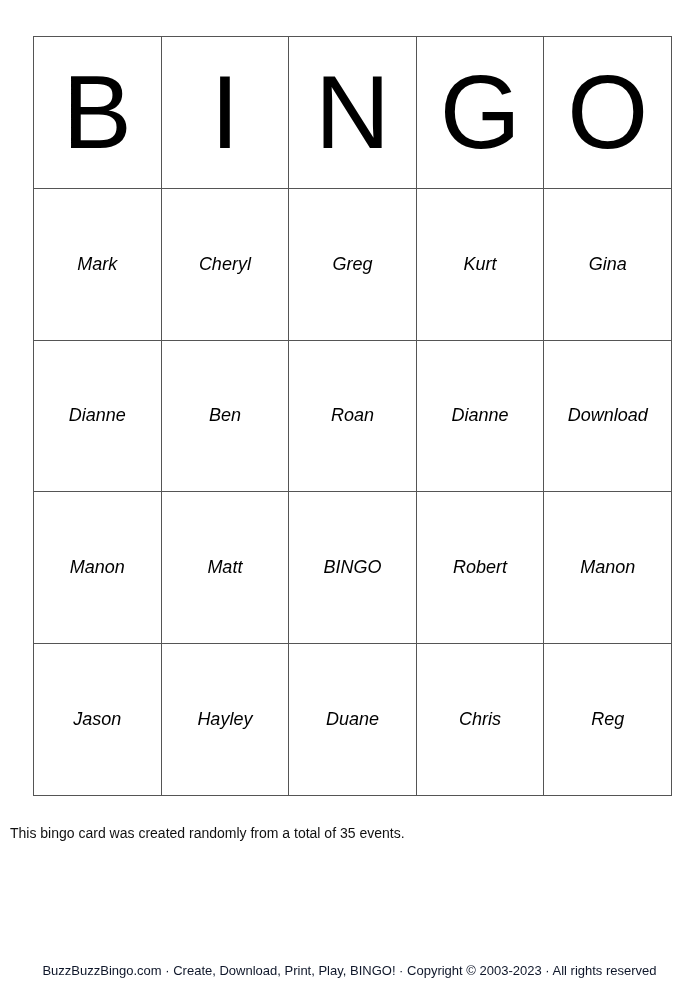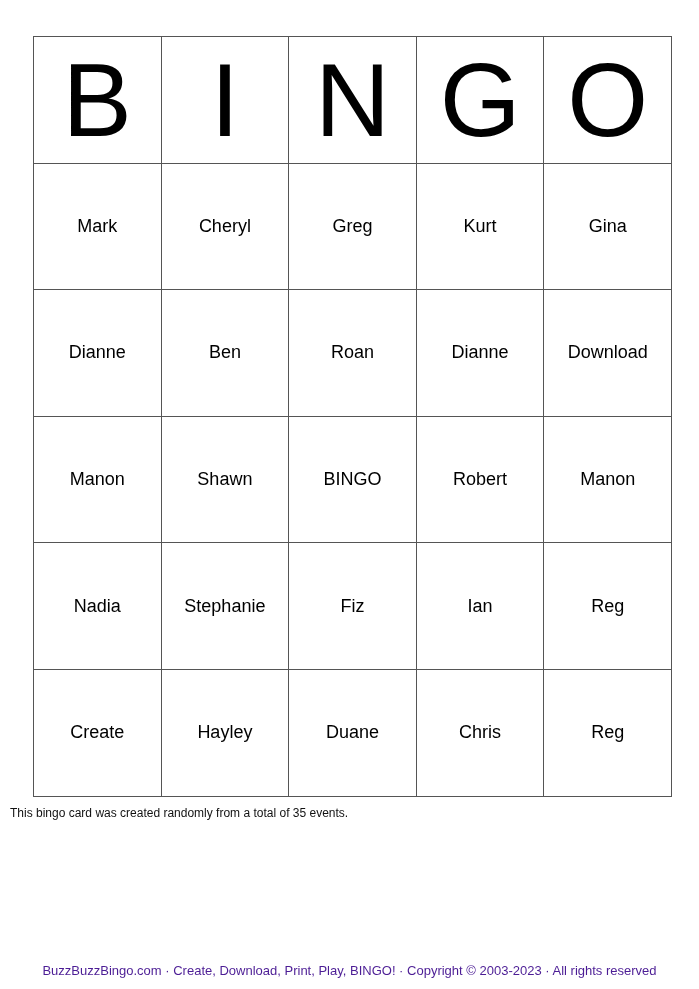--- a/index.html
+++ b/index.html
@@ -3,25 +3,25 @@
 <meta charset="utf-8">
 <style>
   html, body { margin: 0; padding: 0; background: #ffffff; }
   body { width: 699px; height: 989px; position: relative; overflow: hidden;
          font-family: "Liberation Sans", sans-serif; color: #000; }
   .grid { position: absolute; left: 33px; top: 36px; width: 633px; height: 760px;
           border-collapse: collapse; table-layout: fixed; }
   .grid td { border: 1px solid #555; text-align: center; vertical-align: middle;
              width: 126.6px; height: 125.6px; padding: 0; }
   .grid .hdr td { font-size: 104px; line-height: 1; }
-  .grid .cell { font-size: 18px; }
-  .info { position: absolute; left: 10px; top: 807px; width: 680px;
-          font-size: 12px; line-height: 13.5px; color: #111; }
+  .grid .cell { font-size: 18px; font-style: italic; }
+  .info { position: absolute; left: 10px; top: 827px; width: 680px;
+          font-size: 14px; line-height: 13.5px; color: #111; }
   .footer { position: absolute; left: 0; top: 963px; width: 699px; text-align: center;
-            font-size: 13px; color: #4c1d95; }
+            font-size: 13px; color: #0f172a; }
 </style>
 </head>
 <body>
 
 <table class="grid">
   <tbody>
       <tr class="hdr">
     <td>B</td>
     <td>I</td>
     <td>N</td>
@@ -37,34 +37,27 @@
   </tr>
   <tr>
     <td class="cell">Dianne</td>
     <td class="cell">Ben</td>
     <td class="cell">Roan</td>
     <td class="cell">Dianne</td>
     <td class="cell">Download</td>
   </tr>
   <tr>
     <td class="cell">Manon</td>
-    <td class="cell">Shawn</td>
+    <td class="cell">Matt</td>
     <td class="cell">BINGO</td>
     <td class="cell">Robert</td>
     <td class="cell">Manon</td>
   </tr>
   <tr>
-    <td class="cell">Nadia</td>
-    <td class="cell">Stephanie</td>
-    <td class="cell">Fiz</td>
-    <td class="cell">Ian</td>
-    <td class="cell">Reg</td>
-  </tr>
-  <tr>
-    <td class="cell">Create</td>
+    <td class="cell">Jason</td>
     <td class="cell">Hayley</td>
     <td class="cell">Duane</td>
     <td class="cell">Chris</td>
     <td class="cell">Reg</td>
   </tr>
 </tbody>
   </table>
 
 <div class="info">
   <div>This bingo card was created randomly from a total of 35 events.</div>

